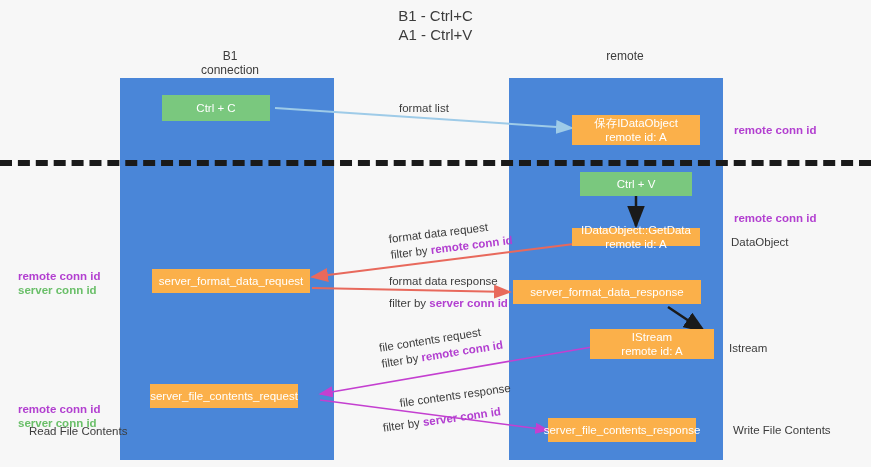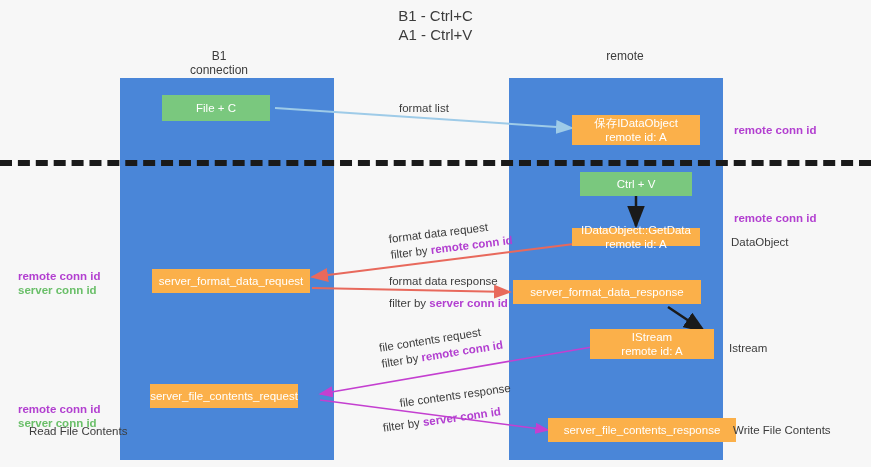--- a/index.html
+++ b/index.html
@@ -60,21 +60,21 @@
 </head>
 <body>
 
 <div id="stage">
 
   <div class="abs title">
     <div>B1 - Ctrl+C</div>
     <div>A1 - Ctrl+V</div>
   </div>
 
-  <div class="abs colhead" style="left:149px;top:49px;width:140px;">
+  <div class="abs colhead" style="left:160px;top:49px;width:140px;">
     <div>B1</div>
     <div>connection</div>
   </div>
   <div class="abs colhead" style="left:555px;top:49px;width:140px;">
     <div>remote</div>
   </div>
 
   <div class="abs lane" style="left:120px;top:78px;width:214px;height:382px;"></div>
   <div class="abs lane" style="left:509px;top:78px;width:214px;height:382px;"></div>
 
@@ -103,21 +103,21 @@
     <line x1="312" y1="288" x2="510" y2="292" stroke="#e8695c" stroke-width="2" marker-end="url(#ah-red)"></line>
 
     <line x1="668" y1="307" x2="704" y2="331" stroke="#1a1a1a" stroke-width="2.5" marker-end="url(#ah-blk)"></line>
 
     <line x1="592" y1="347" x2="320" y2="394" stroke="#c43fd0" stroke-width="1.6" marker-end="url(#ah-mag)"></line>
 
     <line x1="320" y1="400" x2="548" y2="430" stroke="#c43fd0" stroke-width="1.6" marker-end="url(#ah-mag)"></line>
   </svg>
 
   <div class="abs box box-green" style="left:162px;top:95px;width:108px;height:26px;">
-    <div>File + C</div>
+    <div>Ctrl + C</div>
   </div>
 
   <div class="abs lbl" style="left:399px;top:101px;">format list</div>
 
   <div class="abs box box-orange" style="left:572px;top:115px;width:128px;height:30px;">
     <div>保存IDataObject</div>
     <div>remote id: A</div>
   </div>
 
   <div class="abs lbl lbl-purple" style="left:734px;top:123px;">remote conn id</div>
@@ -186,19 +186,19 @@
     <div class="lbl lbl-green">server conn id</div>
   </div>
 
   <div class="abs rot" style="left:379px;top:399px;transform:rotate(-8deg);">
     <div class="lbl" style="margin-left:20px;">file contents response</div>
     <div class="lbl" style="margin-top:8px;">
       <span>filter by </span><span class="lbl-purple">server conn id</span>
     </div>
   </div>
 
-  <div class="abs box box-orange" style="left:548px;top:418px;width:188px;height:24px;">
+  <div class="abs box box-orange" style="left:548px;top:418px;width:148px;height:24px;">
     <div>server_file_contents_response</div>
   </div>
 
   <div class="abs lbl-right" style="left:733px;top:424px;">Write File Contents</div>
 
 </div>
 
 </body></html>

